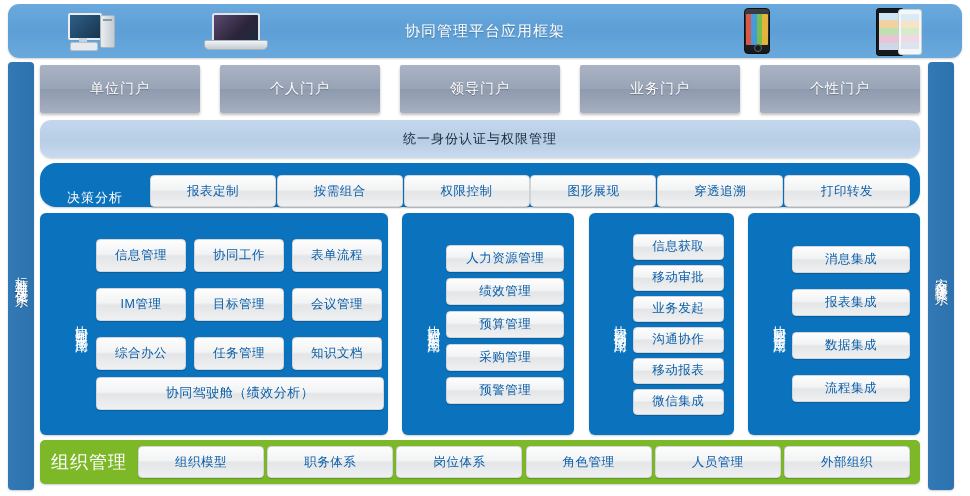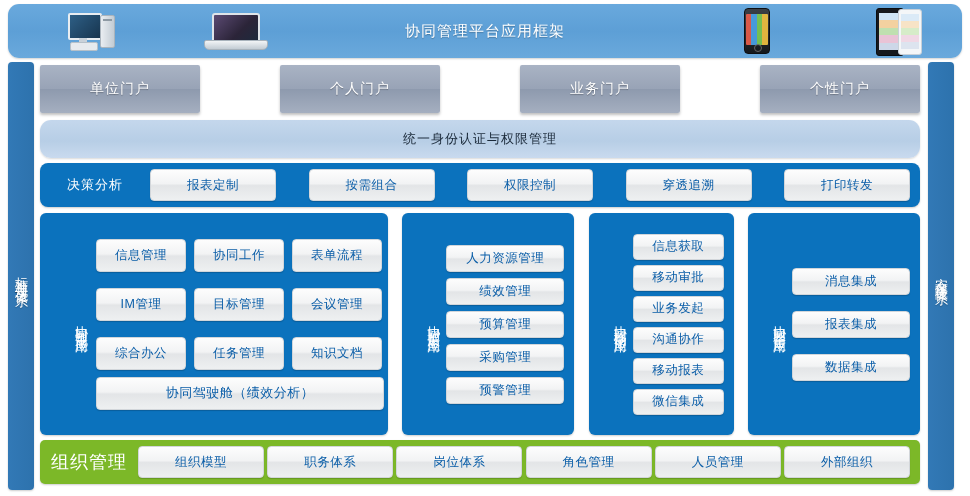--- a/index.html
+++ b/index.html
@@ -99,23 +99,23 @@
     background:linear-gradient(to bottom,#c4d7ec 0%,#b7cee6 55%,#c9daee 100%);
     border-radius:11px;
     box-shadow:0 1px 2px rgba(0,0,0,.15);
     display:flex;align-items:center;justify-content:center;
     color:#1b2a3a;font-size:13px;letter-spacing:1px;
   }
 
   
   .decision{
     position:absolute;left:40px;top:163px;width:880px;height:44px;
-    background:#0b72bd;border-radius:8px;
+    background:#0b72bd;border-radius:16px;
     box-shadow:0 1px 2px rgba(0,0,0,.2);
-    display:flex;align-items:center;
+    display:flex;align-items:flex-end;
   }
   .decision .dec-label{
     width:110px;text-align:center;color:#ffffff;font-size:13px;letter-spacing:1px;
   }
   .decision .dec-items{flex:1;display:flex;align-items:center;justify-content:space-between;padding-right:10px;}
   .chip{
     background:linear-gradient(to bottom,#fdfdfd 0%,#f2f3f4 45%,#e3e5e7 52%,#eef0f1 100%);
     border:1px solid #d2d6da;
     border-radius:4px;
     box-shadow:0 1px 1px rgba(0,0,0,.18);
@@ -211,34 +211,36 @@
   <div class="rail rail-left">
     <span>标准与规范体系</span>
   </div>
   <div class="rail rail-right">
     <span>安全保障体系</span>
   </div>
 
   <div class="portal-row">
     <div class="portal-btn">单位门户</div>
     <div class="portal-btn">个人门户</div>
+    <div class="portal-btn">领导门户</div>
     <div class="portal-btn">业务门户</div>
     <div class="portal-btn">个性门户</div>
   </div>
 
   <div class="auth-bar">
     <span>统一身份认证与权限管理</span>
   </div>
 
   <div class="decision">
     <div class="dec-label">决策分析</div>
     <div class="dec-items">
       <div class="chip">报表定制</div>
       <div class="chip">按需组合</div>
       <div class="chip">权限控制</div>
+      <div class="chip">图形展现</div>
       <div class="chip">穿透追溯</div>
       <div class="chip">打印转发</div>
     </div>
   </div>
 
   <div class="main">
 
     <div class="panel p-normal">
       <div class="panel-label">协同常规应用</div>
       <div class="panel-body">
@@ -285,20 +287,21 @@
         <div class="chip">微信集成</div>
       </div>
     </div>
 
     <div class="panel p-integ">
       <div class="panel-label">协同整合应用</div>
       <div class="panel-body">
         <div class="chip">消息集成</div>
         <div class="chip">报表集成</div>
         <div class="chip">数据集成</div>
+        <div class="chip">流程集成</div>
       </div>
     </div>
 
   </div>
 
   <div class="org">
     <div class="org-label">组织管理</div>
     <div class="org-items">
       <div class="chip">组织模型</div>
       <div class="chip">职务体系</div>

